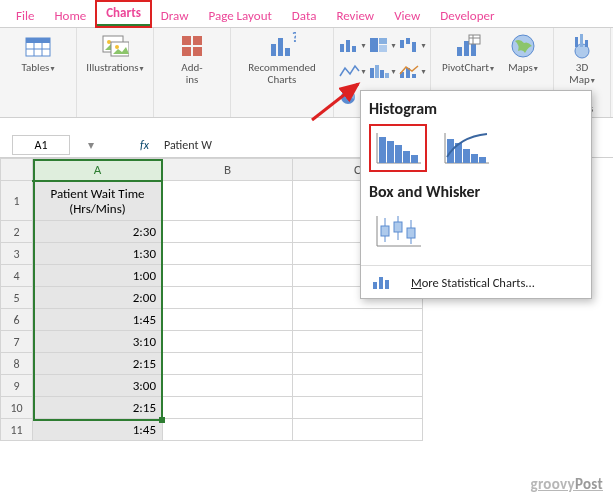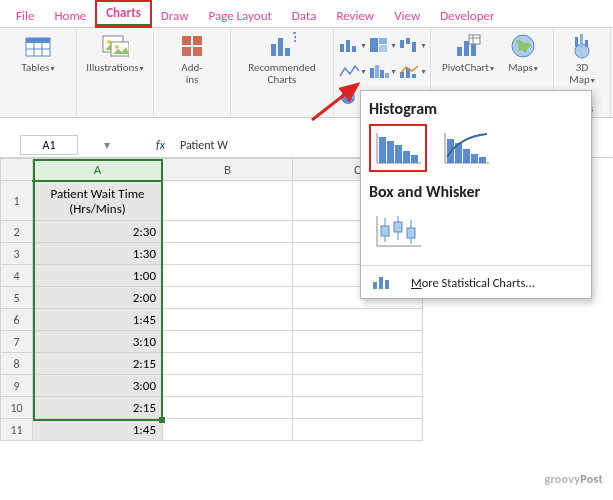--- a/index.html
+++ b/index.html
@@ -16,21 +16,21 @@
   .big { display: flex; flex-direction: column; align-items: center; gap: 2px; width: 60px; }
   .big .glyph { width: 28px; height: 28px; display: flex; align-items: center; justify-content: center; }
   .big .lbl { font-size: 11px; text-align: center; line-height: 12px; }
   .smallgrid { display: grid; grid-template-columns: repeat(3, 28px); grid-template-rows: repeat(3, 24px); gap: 2px; }
   .sm { width: 28px; height: 22px; display: flex; align-items: center; justify-content: center; }
   .grouplabel { font-size: 10.5px; color: #666; text-align: center; padding-top: 2px; }
   .caron { font-size: 8px; color: #666; margin-left: 1px; }
 
   
   .fbarrow { display: flex; align-items: center; height: 26px; border-bottom: 1px solid #d0d0d0; font-size: 12px; margin-top: 14px; }
-  .namebox { width: 58px; padding: 2px 4px; border: 1px solid #ccc; margin: 2px 20px; text-align: center; }
+  .namebox { width: 58px; padding: 2px 4px; border: 1px solid #ccc; margin: 2px 12px; text-align: center; }
   .fxsep { width: 18px; text-align: center; color: #888; }
   .fxicon { width: 20px; font-style: italic; color: #0c4a6e; }
   .fbar { flex: 1; padding: 2px 4px; color: #333; white-space: nowrap; overflow: hidden; }
 
   
   .sheet { position: relative; }
   table.grid { border-collapse: collapse; font-size: 13px; }
   table.grid th, table.grid td { border: 1px solid #d4d4d4; height: 22px; }
   .corner { width: 32px; background: #f1f1f1; }
   .colh { width: 130px; background: #f1f1f1; text-align: center; font-weight: 400; color: #555; }
@@ -48,21 +48,21 @@
   .chartbtn { width: 58px; height: 48px; border: 1px solid transparent; display:flex; align-items:center; justify-content:center; }
   .chartbtn.hl { border: 2px solid #d22; }
   .ddsep { border-top: 1px solid #ddd; margin: 4px -8px; }
   .morelink { display:flex; align-items:center; gap:20px; padding:4px 2px; color:#222; }
   .morelink .u { text-decoration: underline; }
 
   
   .arrow { position: absolute; top: 78px; left: 308px; width: 60px; height: 46px; pointer-events:none; }
 
   
-  .wm { position: absolute; right: 10px; bottom: 14px; font-size: 12px; color: #b7b7b7; font-weight: 600; letter-spacing: .3px; }
+  .wm { position: absolute; right: 10px; bottom: 7px; font-size: 15px; color: #b7b7b7; font-weight: 600; letter-spacing: .3px; text-decoration: underline; }
   .wm b { color: #9a9a9a; }
 
   svg { display:block; }
 </style>
 </head>
 <body>
 
 <div class="tabstrip">
   <div class="tab">File</div>
   <div class="tab">Home</div>

